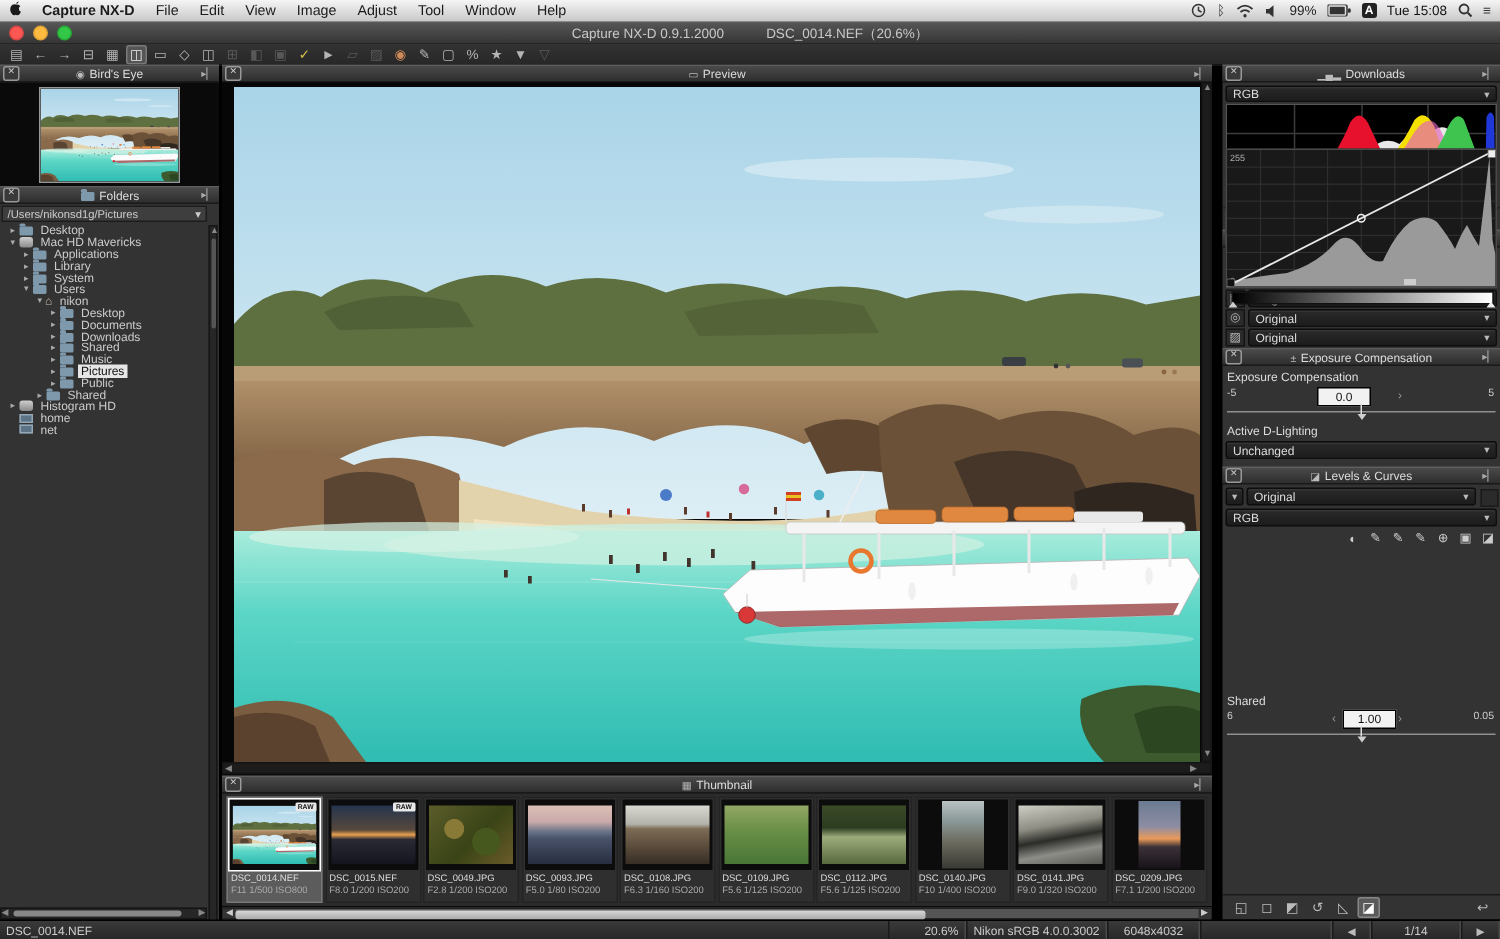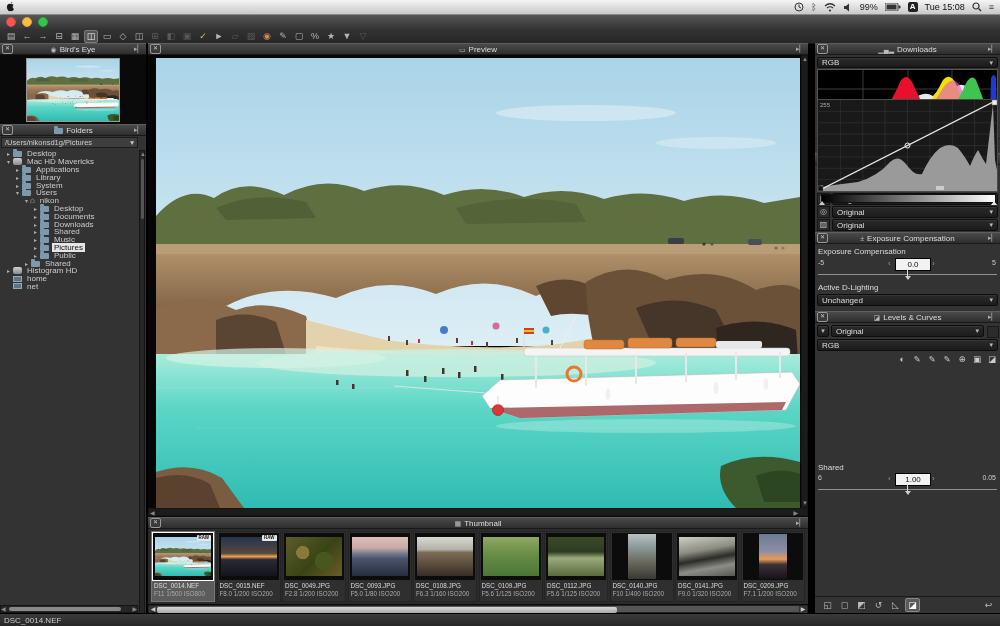--- a/index.html
+++ b/index.html
@@ -207,20 +207,31 @@
     </symbol>
   </defs>
 </svg>
 
 <div id="menubar" class="abs">
   <span class="micon" style="padding:0 6px">
     <svg width="9" height="11" viewBox="0 0 9 11">
         <path d="M6.5,1 q-1.4,.2 -1.8,1.5 q1.4,.1 1.8,-1.5 M4.6,3 q-2.6,-.8 -3.5,1.6 q-.9,2.6 1,4.9 q.8,1 1.7,.6 q.8,-.4 1.5,0 q.9,.4 1.7,-.6 q.6,-.8 .9,-1.6 q-1.5,-.8 -1.3,-2.3 q.1,-1 1,-1.6 q-1,-1.3 -3,-1" fill="#1a1a1a"></path>
       </svg>
   </span>
+  <span id="menu-items" style="display:flex">
+      <span class="mi b">Capture NX-D</span>
+      <span class="mi ">File</span>
+      <span class="mi ">Edit</span>
+      <span class="mi ">View</span>
+      <span class="mi ">Image</span>
+      <span class="mi ">Adjust</span>
+      <span class="mi ">Tool</span>
+      <span class="mi ">Window</span>
+      <span class="mi ">Help</span>
+    </span>
   <span id="menu-right">
     <span class="micon">
         <svg width="10" height="10" viewBox="0 0 10 10">
           <circle cx="5" cy="5" r="4" fill="none" stroke="#333" stroke-width="1"></circle>
           <path d="M5,2.5 V5 L7,6" stroke="#333" stroke-width="1" fill="none"></path>
         </svg>
       </span>
     <span class="micon" style="color:#333;font-size:9px">ᛒ</span>
     <span class="micon">
         <svg width="12" height="9" viewBox="0 0 12 9">
@@ -251,20 +262,23 @@
         </svg>
       </span>
     <span class="micon" style="color:#333;font-size:9px">≡</span>
   </span>
 </div>
 
 <div id="titlebar" class="abs">
   <span class="light" style="background:#fc5753;border:1px solid #d84744"></span>
   <span class="light" style="background:#fdbc40;border:1px solid #dfa336"></span>
   <span class="light" style="background:#33c748;border:1px solid #27aa35"></span>
+  <span id="title-center">
+    <span>Capture NX-D 0.9.1.2000</span><span>DSC_0014.NEF（20.6%）</span>
+  </span>
 </div>
 
 <div id="toolbar" class="abs">
     <span class="tbi ">▤</span>
     <span class="tbi ">←</span>
     <span class="tbi ">→</span>
     <span class="tbi ">⊟</span>
     <span class="tbi ">▦</span>
     <span class="tbi active">◫</span>
     <span class="tbi ">▭</span>
@@ -603,21 +617,21 @@
 
   <div class="panelhead abs" style="left:0;top:189px;width:185px">
     <span class="phx">✕</span>
     <span class="pht"><span class="hico">±</span><span>Exposure Compensation</span></span>
     <span class="phr">▸▏</span>
   </div>
   <div class="lbl8 abs" style="left:3px;top:204px">Exposure Compensation</div>
   <div class="axlbl abs" style="left:3px;top:216px">-5</div>
   <div class="axlbl abs" style="right:4px;top:216px">5</div>
   <span class="spin abs" style="left:73px;top:215px">‹</span>
-  <div class="vbox abs" style="left:80px;top:215px;width:34px">0.0</div>
+  <div class="vbox abs" style="left:63px;top:215px;width:34px">0.0</div>
   <span class="spin abs" style="left:117px;top:215px">›</span>
   <div class="trk abs" style="left:3px;top:231px;width:179px"></div>
   <div class="hndl abs" style="left:92px;top:226px"></div>
   <div class="lbl8 abs" style="left:3px;top:240px">Active D-Lighting</div>
   <div class="dd abs" style="left:2px;top:251px;width:181px;height:12px">
     <span class="cv">Unchanged</span>
       <span class="ch">▾</span>
   </div>
 
   <div class="panelhead abs" style="left:0;top:268px;width:185px">
@@ -695,13 +709,22 @@
       <span class="rti ">◩</span>
       <span class="rti ">↺</span>
       <span class="rti ">◺</span>
       <span class="rti active">◪</span>
     </span>
   <span class="rti" style="margin-left:auto;margin-right:4px">↩</span>
 </div>
 
 <div id="statusbar" class="abs">
   <span style="padding-left:4px">DSC_0014.NEF</span>
+  <span style="margin-left:auto;display:flex;height:13px;align-items:center">
+    <span class="stcell" style="width:52px;justify-content:flex-end">20.6%</span>
+    <span class="stcell">Nikon sRGB 4.0.0.3002</span>
+    <span class="stcell" style="width:62px">6048x4032</span>
+    <span class="stcell" style="width:88px"></span>
+    <span class="stcell navbtn">◀</span>
+    <span class="stcell" style="width:60px">1/14</span>
+    <span class="stcell navbtn">▶</span>
+  </span>
 </div>
 
 </body></html>

